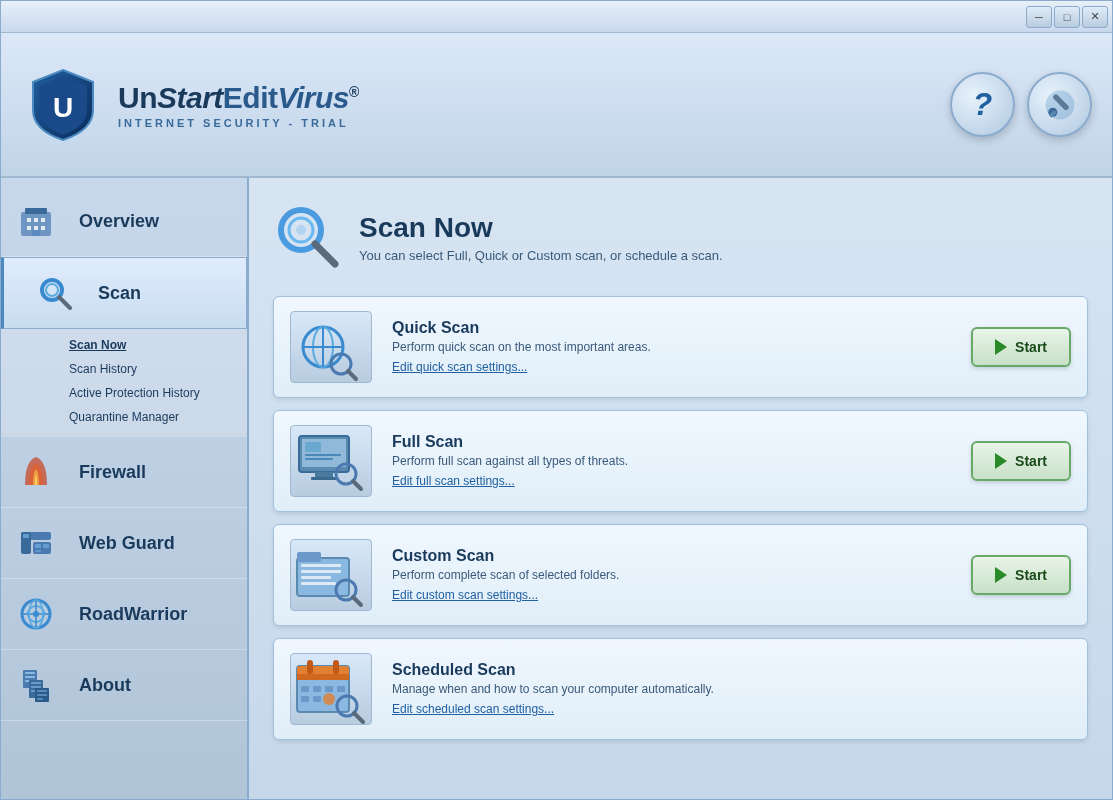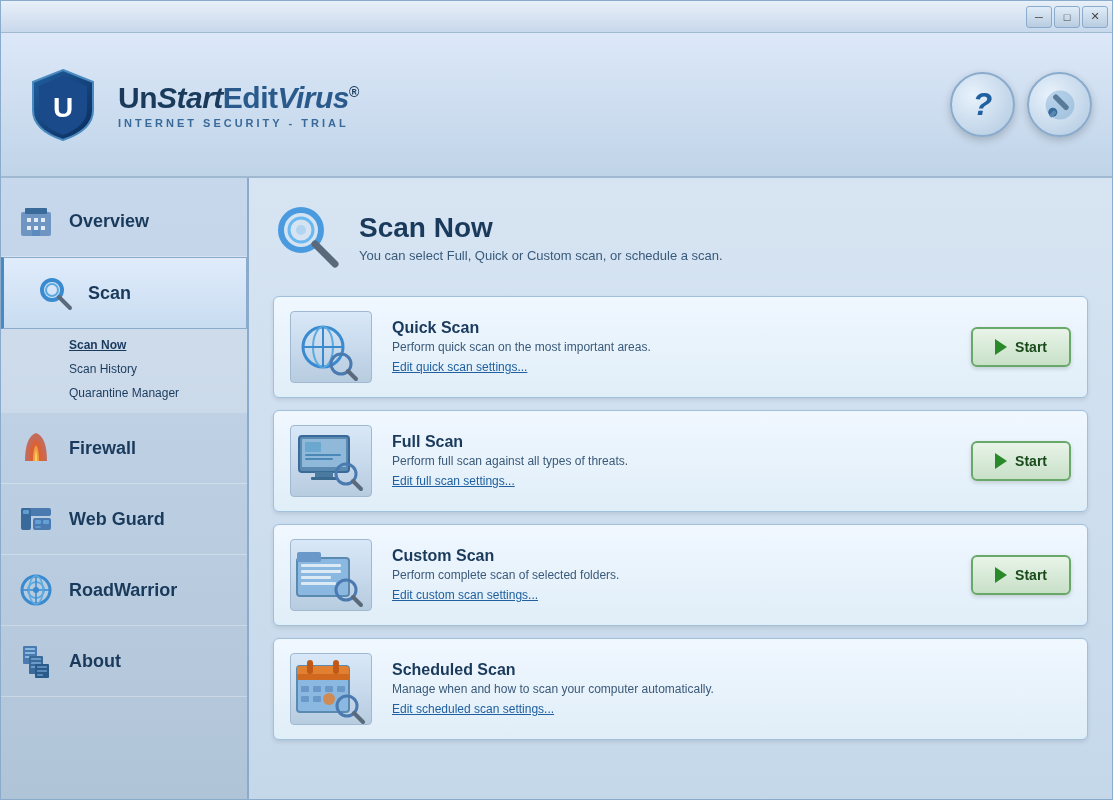--- a/index.html
+++ b/index.html
@@ -130,21 +130,21 @@
       padding: 8px 0;
       display: flex;
       flex-direction: column;
     }
 
     .sidebar-item {
       display: flex;
       align-items: center;
       padding: 16px 16px;
       cursor: pointer;
-      gap: 14px;
+      gap: 24px;
       border-bottom: 1px solid rgba(255,255,255,0.3);
     }
 
     .sidebar-item.active {
       background: linear-gradient(180deg, #e0ecfc 0%, #c8dcf0 100%);
       border: 1px solid #8aabcc;
       border-left: 3px solid #4a8ac0;
       padding-left: 32px;
     }
 
@@ -358,20 +358,21 @@
           <circle cx="16" cy="16" r="10" fill="none" stroke="#3a8ad0" stroke-width="4"></circle>
           <line x1="23" y1="23" x2="34" y2="34" stroke="#5a6a7a" stroke-width="4" stroke-linecap="round"></line>
           <circle cx="16" cy="16" r="6" fill="none" stroke="#5aaae0" stroke-width="2"></circle>
         </svg>
         <span class="sidebar-label">Scan</span>
       </div>
 
       <div class="submenu">
         <div class="submenu-item active">Scan Now</div>
         <div class="submenu-item">Scan History</div>
+        <div class="submenu-item">Active Protection History</div>
         <div class="submenu-item">Quarantine Manager</div>
       </div>
 
       <div class="sidebar-item">
         <svg class="sidebar-icon" viewBox="0 0 38 38">
           <path d="M8 32 Q8 8 19 4 Q30 8 30 32 Z" fill="#c84020" opacity="0.7"></path>
           <path d="M12 32 Q12 14 19 10 Q26 14 26 32 Z" fill="#e06030" opacity="0.8"></path>
           <path d="M16 32 Q16 20 19 16 Q22 20 22 32 Z" fill="#f0a040"></path>
           <path d="M18 32 Q18 24 19 22 Q20 24 20 32 Z" fill="#ffd060"></path>
         </svg>

